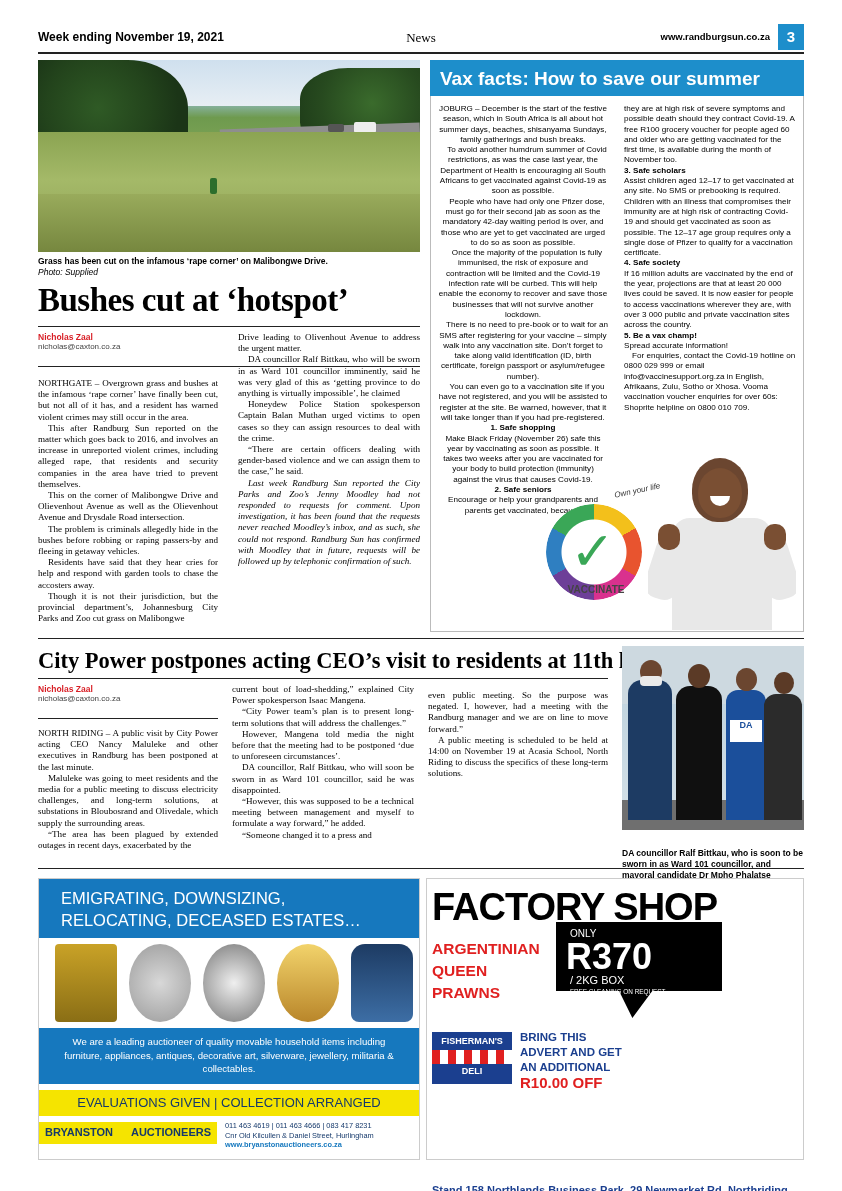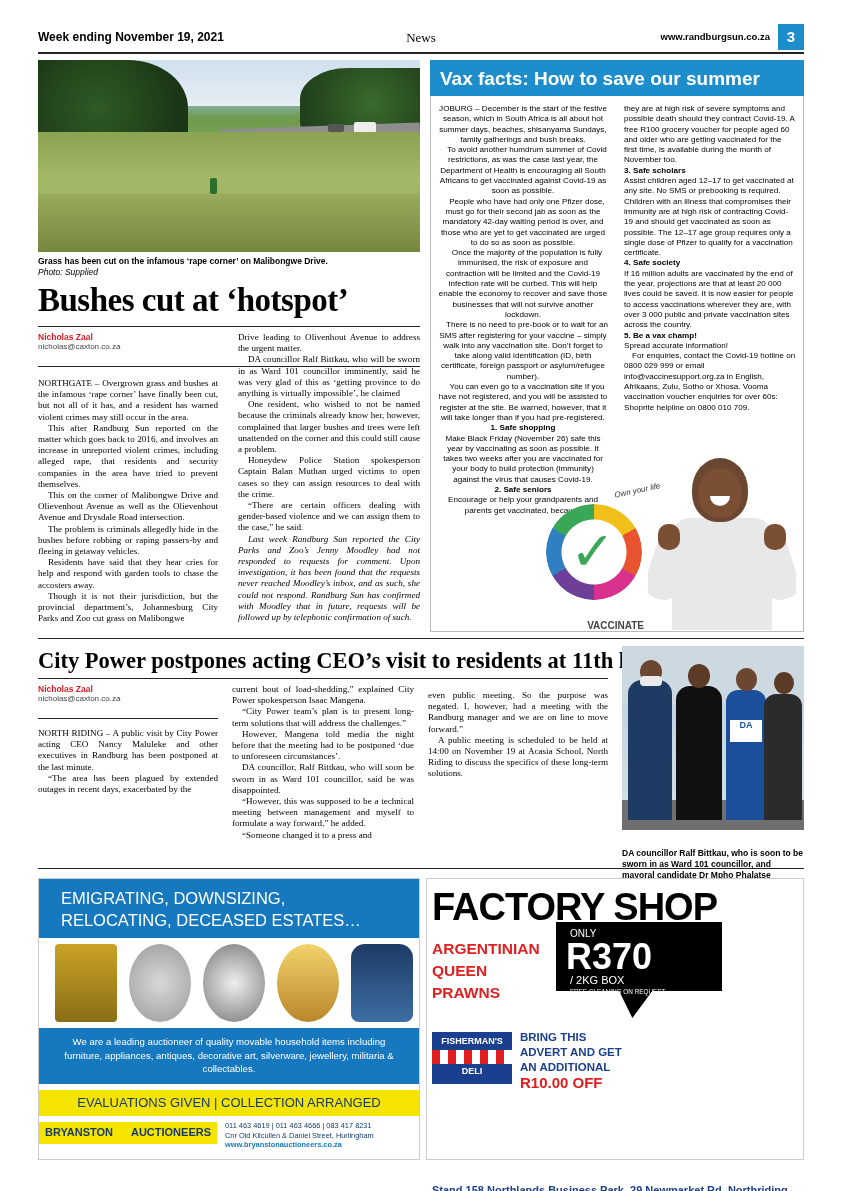--- a/index.html
+++ b/index.html
@@ -88,22 +88,22 @@
   .vax-col p.head { font-weight:bold; text-indent:0; }
 
   
   .vax-logo { position:absolute; left:540px; top:498px; width:112px; height:108px; }
   .vax-ring { position:absolute; left:6px; top:6px; width:96px; height:96px; border-radius:50%;
      background: conic-gradient(#f3c01b 0deg 60deg,#e8542f 60deg 120deg,#d9318e 120deg 180deg,#6d3f98 180deg 240deg,#2f7fc1 240deg 300deg,#3aa757 300deg 360deg);
      -webkit-mask: radial-gradient(circle, transparent 32px, #000 33px);
      mask: radial-gradient(circle, transparent 32px, #000 33px); }
   .vax-check { position:absolute; left:30px; top:26px; width:50px; height:56px;
      color:#3aa757; font-size:54px; font-family:"DejaVu Sans", sans-serif; line-height:56px; }
-  .vax-word { position:absolute; left:8px; top:86px; width:96px; text-align:right;
-     font-family:"Liberation Sans", sans-serif; font-weight:bold; font-size:10px; color:#444;margin-top:36px; }
+  .vax-word { position:absolute; left:8px; top:86px; width:96px; text-align:center;
+     font-family:"Liberation Sans", sans-serif; font-weight:bold; font-size:10px; color:#444; }
   .vax-own { position:absolute; left:614px; top:486px; font-family:"Liberation Sans", sans-serif;
      font-style:italic; font-size:8px; color:#333; transform:rotate(-12deg); }
 
   
   .vax-man { position:absolute; left:648px; top:452px; width:148px; height:178px; overflow:hidden; }
   .man-head { position:absolute; left:44px; top:6px; width:56px; height:64px; background:#6b4630; border-radius:50% 50% 45% 45%; }
   .man-face { position:absolute; left:50px; top:16px; width:44px; height:50px; background:#7a4f33; border-radius:50% 50% 48% 48%; }
   .man-smile { position:absolute; left:62px; top:44px; width:20px; height:10px; background:#fff; border-radius:0 0 12px 12px; }
   .man-body { position:absolute; left:24px; top:66px; width:100px; height:120px; background:#e8e8e8; border-radius:18px 18px 0 0; }
   .man-armL { position:absolute; left:2px; top:84px; width:34px; height:64px; background:#e8e8e8; border-radius:14px; transform:rotate(18deg); }
@@ -215,21 +215,20 @@
     <p>This after Randburg Sun reported on the matter which goes back to 2016, and involves an increase in unreported violent crimes, including alleged rape, that residents and security companies in the area have tried to prevent themselves.</p>
     <p>This on the corner of Malibongwe Drive and Olievenhout Avenue as well as the Olievenhout Avenue and Drysdale Road intersection.</p>
     <p>The problem is criminals allegedly hide in the bushes before robbing or raping passers-by and fleeing in getaway vehicles.</p>
     <p>Residents have said that they hear cries for help and respond with garden tools to chase the accosters away.</p>
     <p>Though it is not their jurisdiction, but the provincial department’s, Johannesburg City Parks and Zoo cut grass on Malibongwe</p>
   </div>
 
   <div class="body-col" style="position:absolute; left:238px; top:332px; width:182px;">
     <p class="first">Drive leading to Olivenhout Avenue to address the urgent matter.</p>
     <p>DA councillor Ralf Bittkau, who will be sworn in as Ward 101 councillor imminently, said he was very glad of this as ‘getting province to do anything is virtually impossible’, he claimed</p>
-    <p>One resident, who wished to not be named because the criminals already know her, however, complained that larger bushes and trees were left unattended on the corner and this could still cause a problem.</p>
     <p>Honeydew Police Station spokesperson Captain Balan Muthan urged victims to open cases so they can assign resources to deal with the crime.</p>
     <p>“There are certain officers dealing with gender-based violence and we can assign them to the case,” he said.</p>
     <p class="ital">Last week Randburg Sun reported the City Parks and Zoo’s Jenny Moodley had not responded to requests for comment. Upon investigation, it has been found that the requests never reached Moodley’s inbox, and as such, she could not respond. Randburg Sun has confirmed with Moodley that in future, requests will be followed up by telephonic confirmation of such.</p>
   </div>
 
   <div class="vax-box"></div>
   <div class="vax-header">
     <span>Vax facts: How to save our summer</span>
   </div>
   <div class="vax-body">
@@ -280,20 +279,21 @@
   <div class="rule-thin" style="left:38px; top:678px; width:570px; height:1px;"></div>
 
   <div style="position:absolute; left:38px; top:684px; width:180px;">
     <div class="byline-name">Nicholas Zaal</div>
     <div class="byline-mail">nicholas@caxton.co.za</div>
   </div>
   <div class="rule-thin" style="left:38px; top:718px; width:180px; height:1px;"></div>
 
   <div class="body-col" style="position:absolute; left:38px; top:728px; width:180px;">
     <p class="first">NORTH RIDING – A public visit by City Power acting CEO Nancy Maluleke and other executives in Randburg has been postponed at the last minute.</p>
+    <p>Maluleke was going to meet residents and the media for a public meeting to discuss electricity challenges, and long-term solutions, at substations in Bloubosrand and Olivedale, which supply the surrounding areas.</p>
     <p>“The area has been plagued by extended outages in recent days, exacerbated by the</p>
   </div>
   <div class="body-col" style="position:absolute; left:232px; top:684px; width:182px;">
     <p class="first">current bout of load-shedding,” explained City Power spokesperson Isaac Mangena.</p>
     <p>“City Power team’s plan is to present long-term solutions that will address the challenges.”</p>
     <p>However, Mangena told media the night before that the meeting had to be postponed ‘due to unforeseen circumstances’.</p>
     <p>DA councillor, Ralf Bittkau, who will soon be sworn in as Ward 101 councillor, said he was disappointed.</p>
     <p>“However, this was supposed to be a technical meeting between management and myself to formulate a way forward,” he added.</p>
     <p>“Someone changed it to a press and</p>
   </div>

